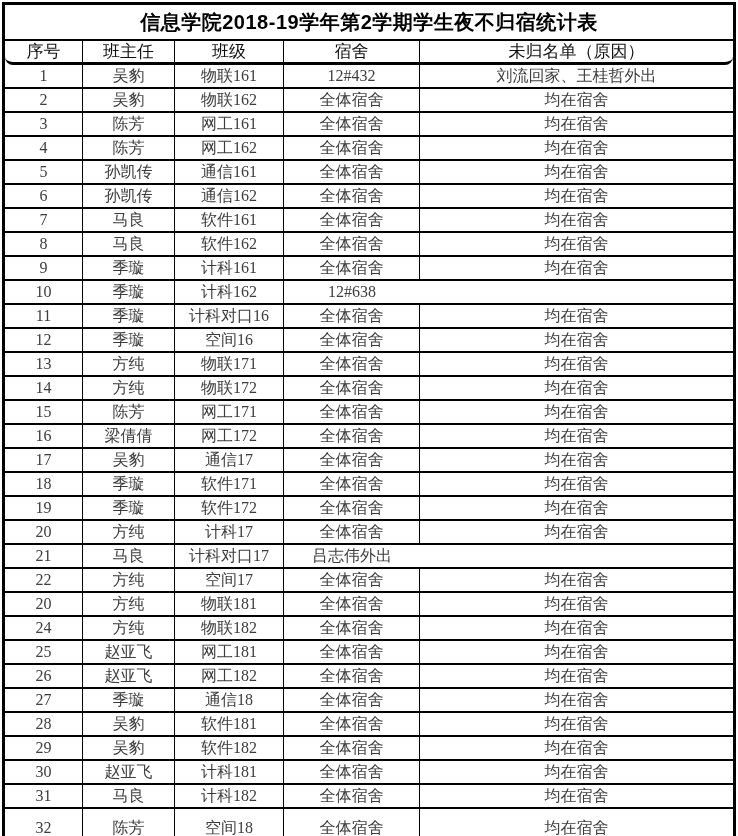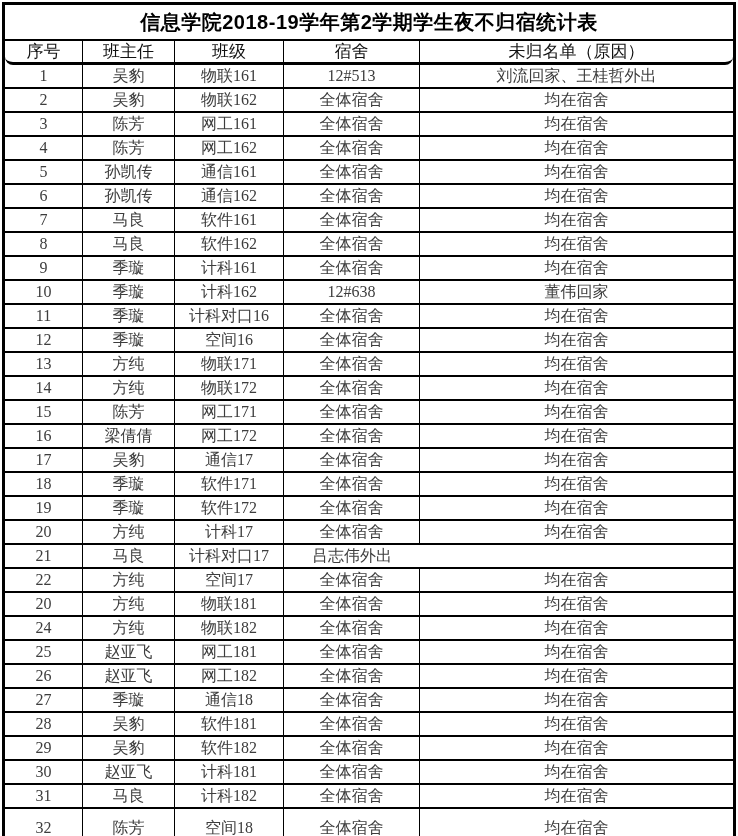--- a/index.html
+++ b/index.html
@@ -72,21 +72,21 @@
     <div class="cell">班级</div>
     <div class="cell">宿舍</div>
     <div class="cell">未归名单（原因）</div>
   </div>
 
   <div id="table-body">
       <div class="row body-row">
         <div class="cell">1</div>
         <div class="cell">吴豹</div>
         <div class="cell">物联161</div>
-        <div class="cell">12#513</div>
+        <div class="cell">12#432</div>
         <div class="cell">刘流回家、王桂哲外出</div>
       </div>
       <div class="row body-row">
         <div class="cell">2</div>
         <div class="cell">吴豹</div>
         <div class="cell">物联162</div>
         <div class="cell">全体宿舍</div>
         <div class="cell">均在宿舍</div>
       </div>
       <div class="row body-row">
@@ -136,21 +136,20 @@
         <div class="cell">季璇</div>
         <div class="cell">计科161</div>
         <div class="cell">全体宿舍</div>
         <div class="cell">均在宿舍</div>
       </div>
       <div class="row body-row">
         <div class="cell">10</div>
         <div class="cell">季璇</div>
         <div class="cell">计科162</div>
         <div class="cell">12#638</div>
-        <div class="cell">董伟回家</div>
       </div>
       <div class="row body-row">
         <div class="cell">11</div>
         <div class="cell">季璇</div>
         <div class="cell">计科对口16</div>
         <div class="cell">全体宿舍</div>
         <div class="cell">均在宿舍</div>
       </div>
       <div class="row body-row">
         <div class="cell">12</div>

